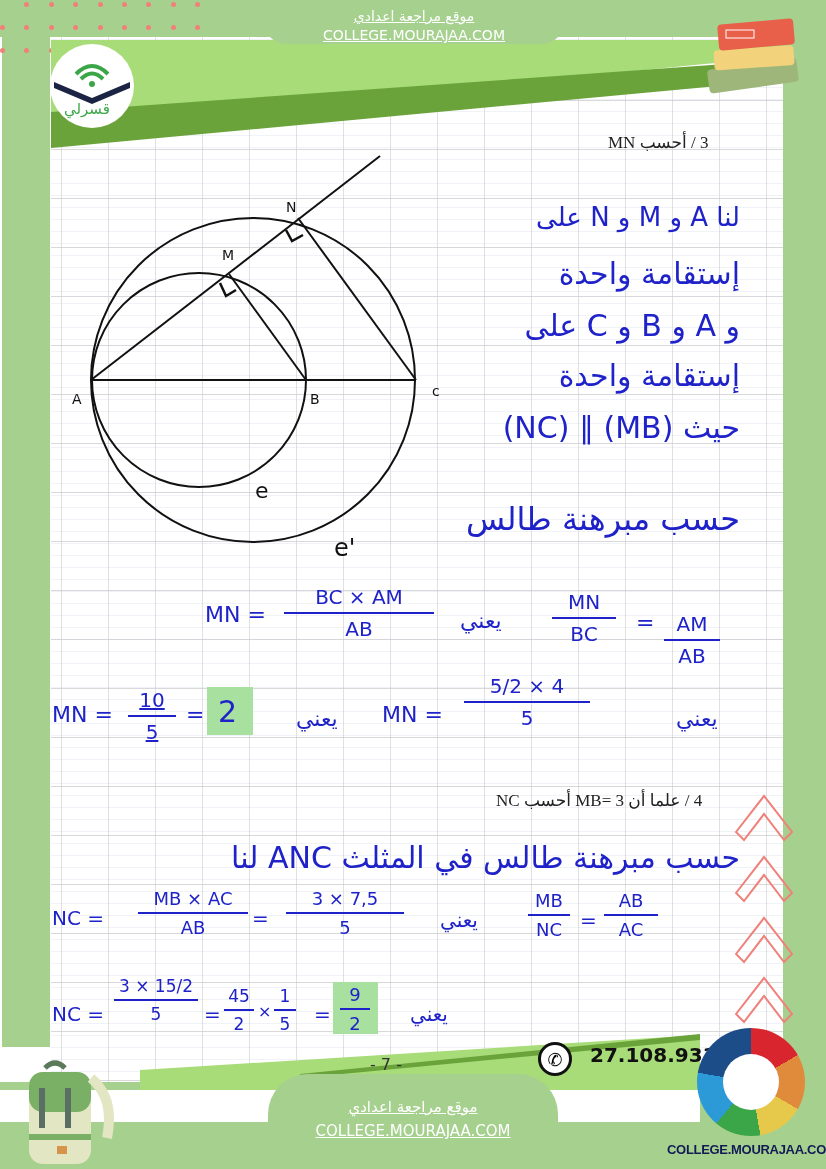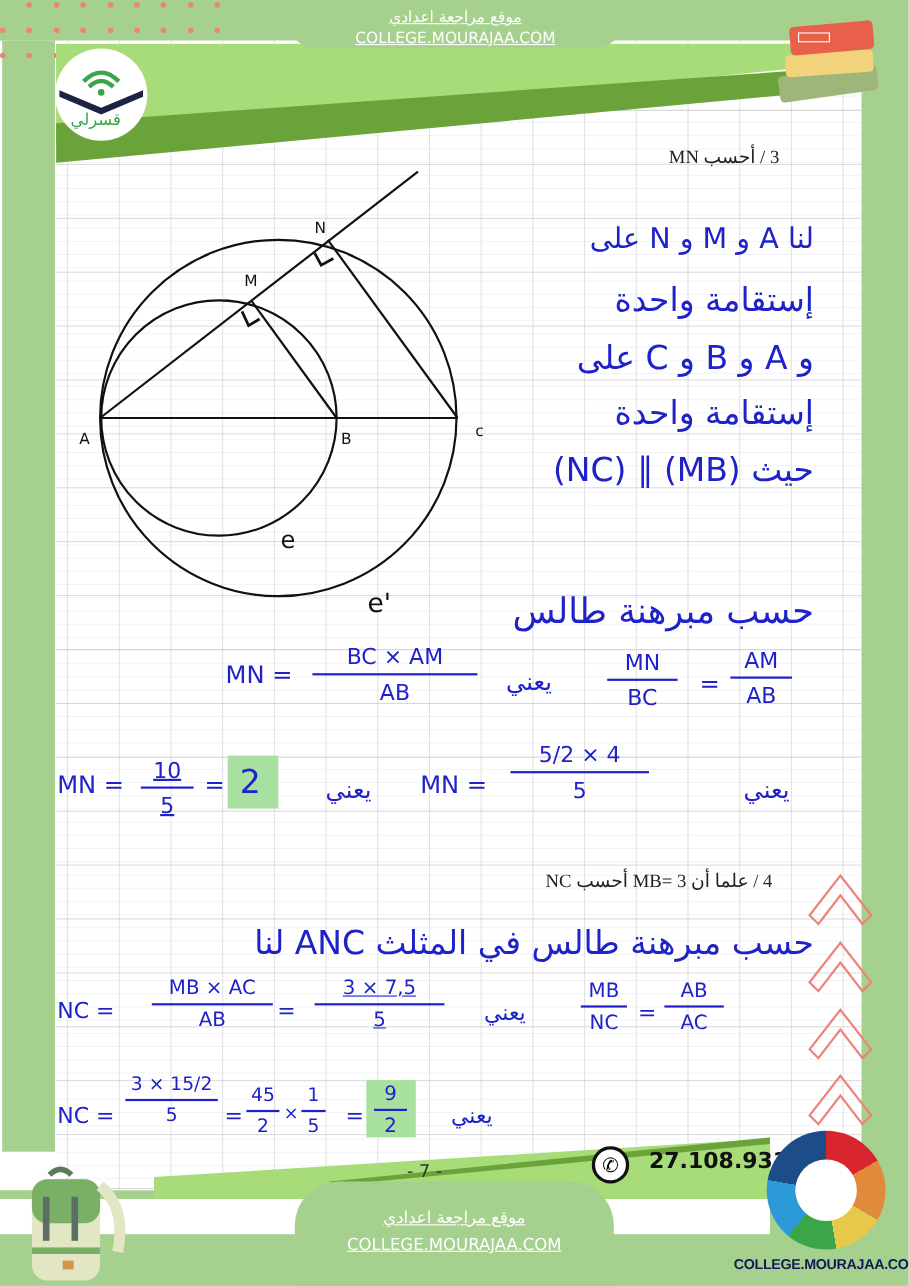--- a/index.html
+++ b/index.html
@@ -132,36 +132,36 @@
     <text x="274" y="406" font-size="24">e'</text>
   </g>
 </svg>
 
 <div class="hw" style="right:86px;top:202px;font-size:26px;direction:rtl;">لنا A و M و N على</div>
 <div class="hw" style="right:86px;top:256px;font-size:30px;direction:rtl;">إستقامة واحدة</div>
 <div class="hw" style="right:86px;top:308px;font-size:30px;direction:rtl;">و A و B و C على</div>
 <div class="hw" style="right:86px;top:358px;font-size:30px;direction:rtl;">إستقامة واحدة</div>
 <div class="hw" style="right:86px;top:410px;font-size:30px;direction:rtl;">حيث (MB) ∥ (NC)</div>
 
-<div class="hw" style="right:86px;top:500px;font-size:32px;direction:rtl;margin-top:36px;">حسب مبرهنة طالس</div>
+<div class="hw" style="right:86px;top:500px;font-size:32px;direction:rtl;">حسب مبرهنة طالس</div>
 
 <div class="hw" style="left:205px;top:602px;font-size:22px;">MN =</div>
 <div class="frac" style="left:284px;top:585px;width:150px;">
   <span>BC × AM</span>
     <span class="bar"></span>
     <span>AB</span>
 </div>
 <div class="hw" style="left:460px;top:608px;font-size:22px;">يعني</div>
 <div class="frac" style="left:552px;top:590px;width:64px;">
   <span>MN</span>
     <span class="bar"></span>
     <span>BC</span>
 </div>
 <div class="hw" style="left:636px;top:610px;font-size:22px;">=</div>
-<div class="frac" style="left:664px;top:588px;width:56px;">
+<div class="frac" style="left:664px;top:612px;width:56px;">
   <span>AM</span>
     <span class="bar"></span>
     <span>AB</span>
 </div>
 
 <div class="hw" style="left:52px;top:702px;font-size:22px;">MN =</div>
 <div class="frac" style="left:128px;top:688px;width:48px;text-decoration:underline;">
   <span>10</span>
     <span class="bar"></span>
     <span>5</span>
@@ -182,21 +182,21 @@
 
 <div class="hw" style="right:86px;top:840px;font-size:30px;direction:rtl;">حسب مبرهنة طالس في المثلث ANC لنا</div>
 
 <div class="hw" style="left:52px;top:906px;font-size:20px;">NC =</div>
 <div class="frac" style="left:138px;top:888px;width:110px;font-size:18px;justify-content:flex-end;">
   <span>MB × AC</span>
     <span class="bar"></span>
     <span>AB</span>
 </div>
 <div class="hw" style="left:252px;top:906px;font-size:20px;">=</div>
-<div class="frac" style="left:286px;top:888px;width:118px;font-size:18px;text-decoration:underline;">
+<div class="frac" style="left:286px;top:888px;width:118px;font-size:18px;">
   <span>3 × 7,5</span>
     <span class="bar"></span>
     <span>5</span>
 </div>
 <div class="hw" style="left:440px;top:908px;font-size:20px;">يعني</div>
 <div class="frac" style="left:528px;top:890px;width:42px;font-size:18px;">
   <span>MB</span>
     <span class="bar"></span>
     <span>NC</span>
 </div>

